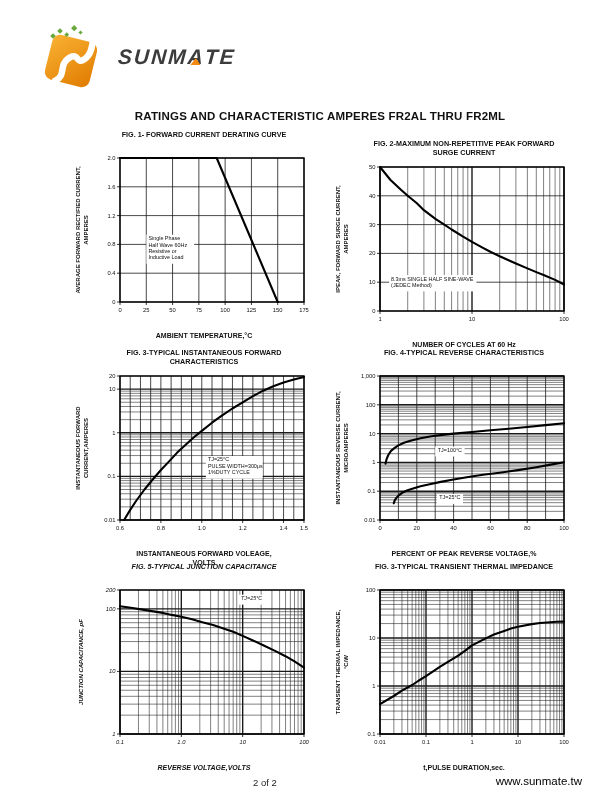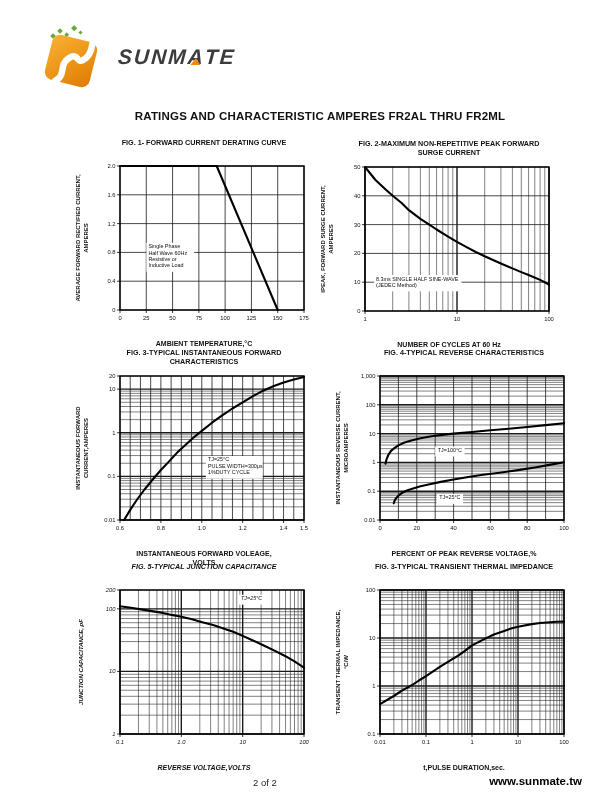--- a/index.html
+++ b/index.html
@@ -16,26 +16,26 @@
   
   .page-title{position:absolute;left:60px;top:110px;width:520px;text-align:center;
               font-size:11.5px;font-weight:bold;letter-spacing:0.2px;}
   
   .fig{position:absolute;width:246px;}
   .fig-title{height:22px;font-size:7.2px;font-weight:bold;text-align:center;
              white-space:pre-line;line-height:1.25;padding-left:18px;}
   .fig-canvas{line-height:0;}
   .fig-xcaption{margin-top:7px;font-size:7px;font-weight:bold;text-align:center;
                 white-space:pre-line;line-height:1.3;padding-left:18px;}
-  #fig1{left:72px;top:138px;}  #fig2{left:317px;top:139px;}
+  #fig1{left:72px;top:130px;}  #fig2{left:332px;top:139px;}
   #fig3{left:72px;top:348px;}  #fig4{left:332px;top:348px;}
   #fig5{left:72px;top:562px;font-style:italic;}  #fig6{left:332px;top:562px;}
   
   .footer-page{position:absolute;left:0;top:777px;width:530px;text-align:center;font-size:9.5px;color:#222;}
-  .footer-site{position:absolute;right:28px;top:775px;font-size:11.5px;font-weight:bold;color:#000;}
+  .footer-site{position:absolute;right:28px;top:775px;font-size:11.5px;font-weight:normal;color:#000;}
 </style>
 </head>
 <body>
 
 <div id="page">
 
   <div class="logo">
     <svg width="74" height="70" viewBox="0 0 74 70">
       <defs>
         <linearGradient id="og" x1="0" y1="0" x2="1" y2="1">

